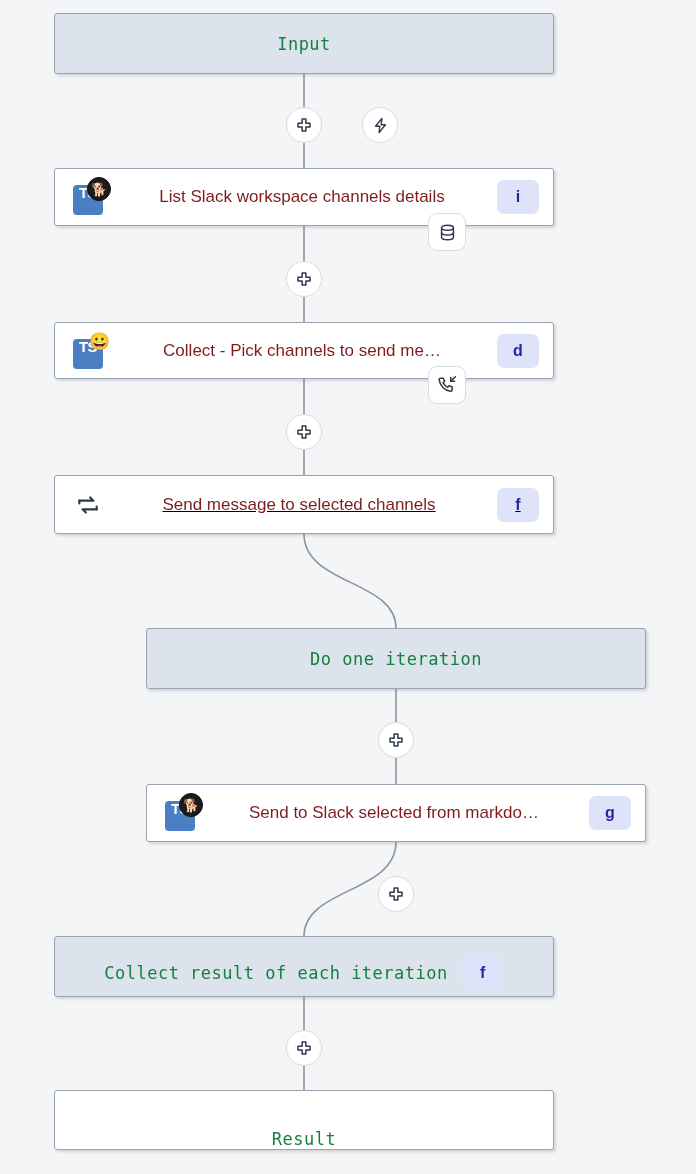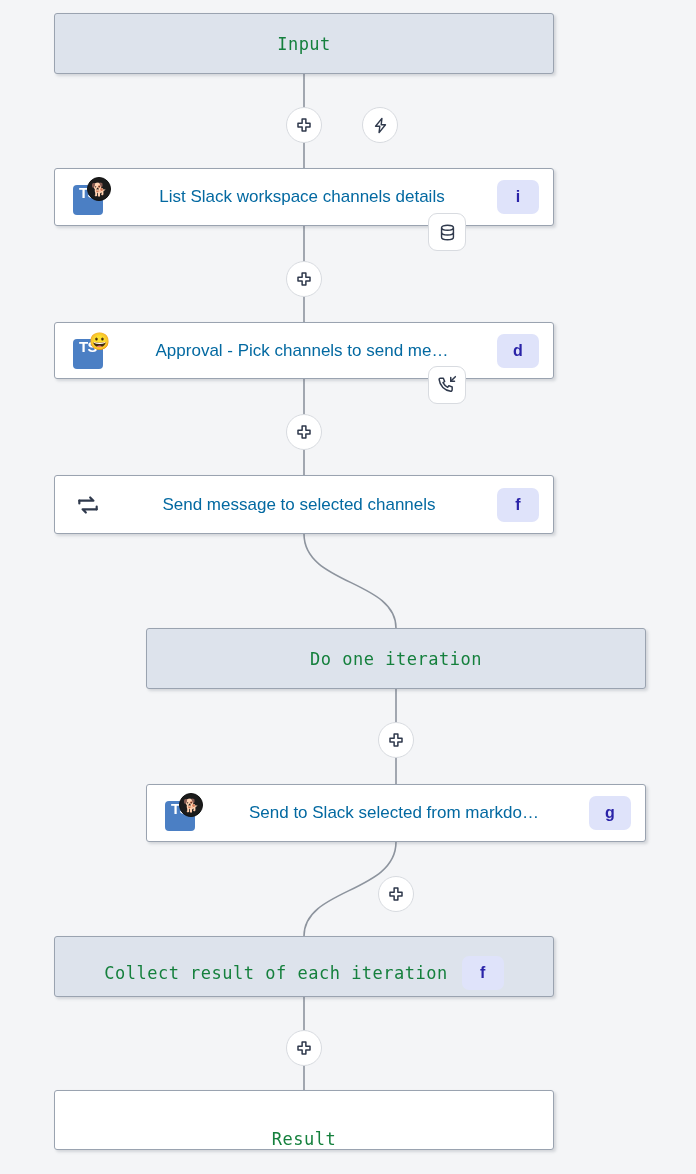--- a/index.html
+++ b/index.html
@@ -63,21 +63,21 @@
   .node.io .inner-row {
     display: flex;
     align-items: center;
     gap: 14px;
     margin-top: 12px;
   }
 
   .step-label {
     font-family: "Liberation Sans", sans-serif;
     font-size: 17px;
-    color: #0369a1;
+    color: #7f1d1d;
     white-space: nowrap;
     overflow: hidden;
     text-overflow: ellipsis;
     flex: 1 1 auto;
     text-align: center;
   }
 
   
   .badge {
     flex: 0 0 auto;
@@ -243,39 +243,39 @@
     <svg width="18" height="18" viewBox="0 0 24 24" fill="none" stroke="currentColor" stroke-width="2" stroke-linejoin="round">
       <path d="M9.5 4 h5 v5.5 h5.5 v5 h-5.5 v5.5 h-5 v-5.5 H4 v-5 h5.5 z"></path>
     </svg>
   </div>
 
   <div class="node step" style="left:54px; top:322px; width:500px; height:57px;">
     <span class="lang-icon">
       <span class="ts-square">TS</span>
       <span class="overlay-emoji">😀</span>
     </span>
-    <span class="step-label">Approval - Pick channels to send me…</span>
+    <span class="step-label">Collect - Pick channels to send me…</span>
     <span class="badge">d</span>
   </div>
 
   <div class="chip-btn" style="left:428px; top:366px;">
     <svg width="20" height="20" viewBox="0 0 24 24" fill="none" stroke="currentColor" stroke-width="1.8" stroke-linecap="round" stroke-linejoin="round">
       <path d="M4.2 3.8 h3.4 l1.6 4 l-2 1.4 a12.5 12.5 0 0 0 5.6 5.6 l1.4 -2 l4 1.6 v3.4 a1.6 1.6 0 0 1 -1.8 1.6 A15.5 15.5 0 0 1 2.6 5.6 a1.6 1.6 0 0 1 1.6 -1.8 z"></path>
       <path d="M22 2 l-5.5 5.5"></path>
       <path d="M16.5 3 v4.5 h4.5"></path>
     </svg>
   </div>
 
   <div class="circle-btn" style="left:286px; top:414px;">
     <svg width="18" height="18" viewBox="0 0 24 24" fill="none" stroke="currentColor" stroke-width="2" stroke-linejoin="round">
       <path d="M9.5 4 h5 v5.5 h5.5 v5 h-5.5 v5.5 h-5 v-5.5 H4 v-5 h5.5 z"></path>
     </svg>
   </div>
 
-  <div class="node step" style="left:54px; top:475px; width:500px; height:59px;">
+  <div class="node step" style="left:54px; top:475px; width:500px; height:59px;text-decoration:underline;">
     <span class="loop-icon">
       <svg width="26" height="26" viewBox="0 0 24 24" fill="none" stroke="currentColor" stroke-width="2" stroke-linecap="round" stroke-linejoin="round">
         <path d="M4 8 h13 l-3 -3"></path>
         <path d="M4 8 v2.5"></path>
         <path d="M20 16 H7 l3 3"></path>
         <path d="M20 16 v-2.5"></path>
       </svg>
     </span>
     <span class="step-label">Send message to selected channels</span>
     <span class="badge">f</span>

